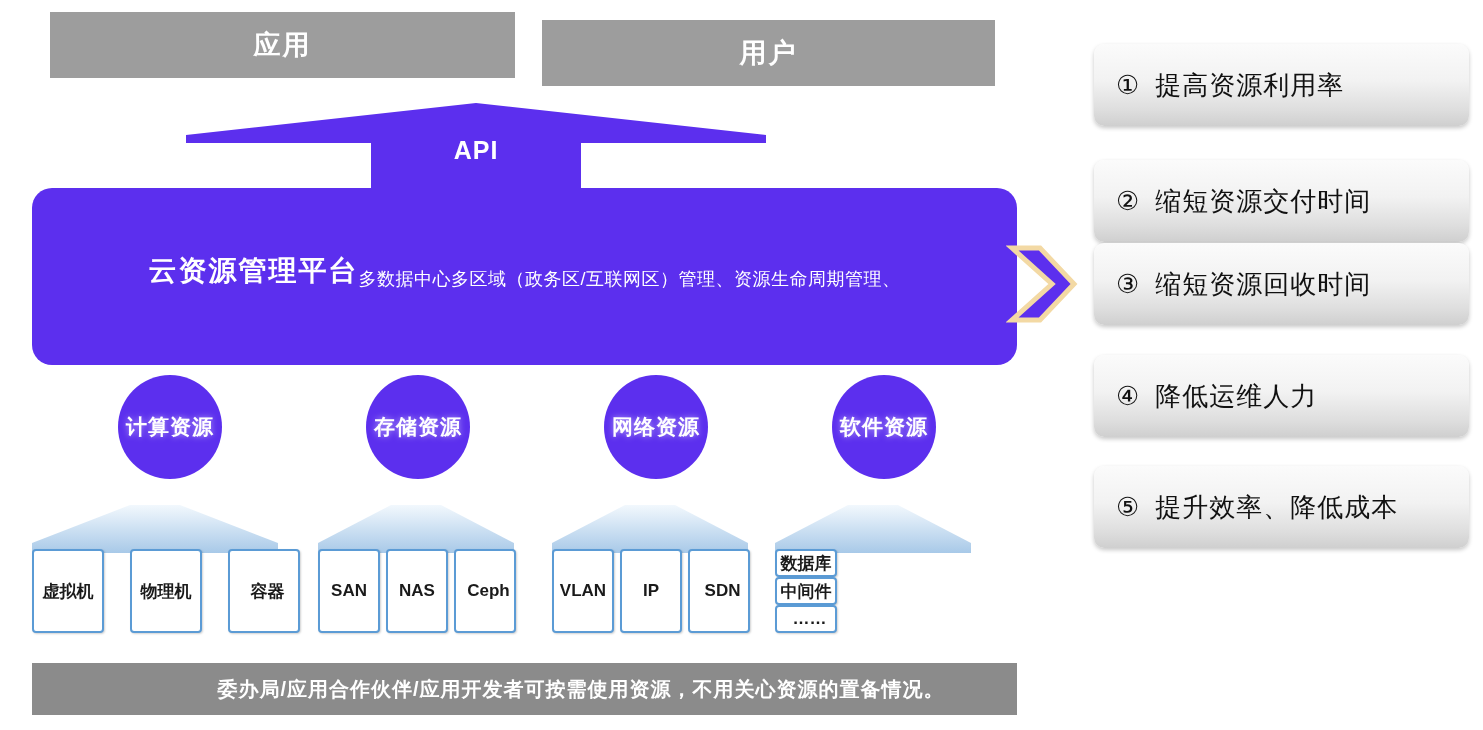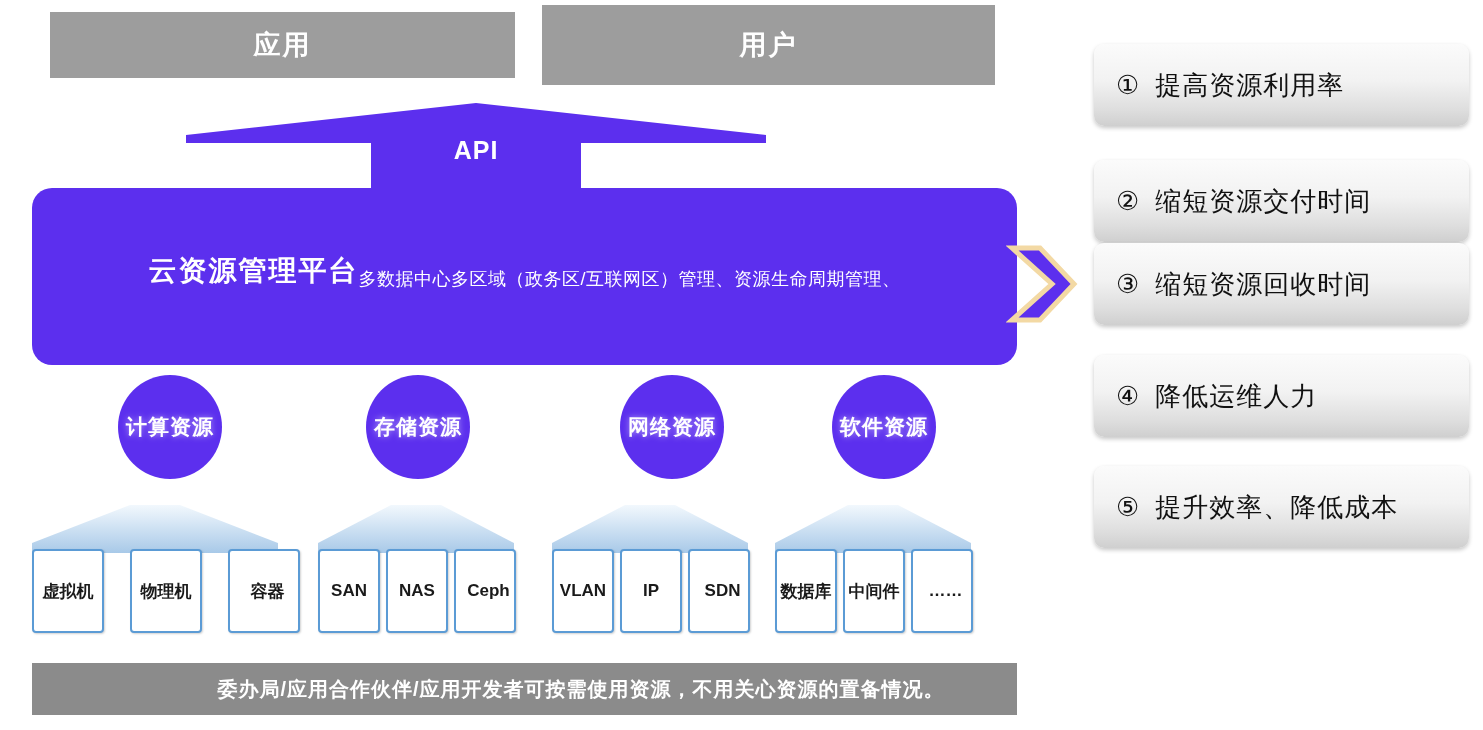--- a/index.html
+++ b/index.html
@@ -15,21 +15,21 @@
 
   
   .consumer-box{
     position:absolute;
     background:#9d9d9d;
     display:flex;align-items:center;justify-content:center;
     color:#ffffff;font-weight:bold;font-size:27px;
     letter-spacing:2px;
   }
   #consumer-0{left:30px;top:12px;width:465px;height:66px;margin-left:20px;}
-  #consumer-1{left:542px;top:5px;width:453px;height:80px;}
+  #consumer-1{left:542px;top:20px;width:453px;height:66px;}
 
   
   .api-arrow{
     position:absolute;left:186px;top:103px;width:580px;height:85px;
   }
   .api-arrow svg{display:block;width:580px;height:85px;}
   .api-label{
     position:absolute;left:0;top:33px;width:580px;
     text-align:center;color:#ffffff;font-weight:bold;font-size:25px;
     letter-spacing:1px;
@@ -60,37 +60,37 @@
   .circle{
     position:absolute;width:104px;height:104px;border-radius:50%;
     background:#5c2fee;
     display:flex;align-items:center;justify-content:center;
     color:#ffffff;font-weight:bold;font-size:21px;letter-spacing:1px;
     text-shadow:0 0 6px rgba(255,255,255,.55);
     z-index:4;
   }
   #circle-0{left:118px;top:375px;}
   #circle-1{left:366px;top:375px;}
-  #circle-2{left:604px;top:375px;margin-left:16px;}
+  #circle-2{left:604px;top:375px;}
   #circle-3{left:832px;top:375px;}
 
   
   .funnel{position:absolute;top:505px;height:48px;z-index:1;}
   .funnel svg{display:block;}
   #funnel-0{left:32px;width:246px;}
   #funnel-1{left:318px;width:196px;}
   #funnel-2{left:552px;width:196px;}
   #funnel-3{left:775px;width:196px;}
 
   
   .leaf-group{position:absolute;top:549px;height:84px;display:flex;z-index:3;}
   #group-0{left:32px;gap:20px;}
   #group-1{left:318px;}
   #group-2{left:552px;}
-  #group-3{left:775px;}
+  #group-3{left:775px;flex-direction:column;}
 
   .leaf-box{
     background:#ffffff;
     border:2px solid #5b9bd5;
     border-radius:4px;
     display:flex;align-items:center;justify-content:center;
     font-weight:bold;font-size:17px;color:#1a1a1a;
     height:84px;box-sizing:border-box;
     margin-right:6px;
     box-shadow:1px 1px 2px rgba(0,0,0,.18);

